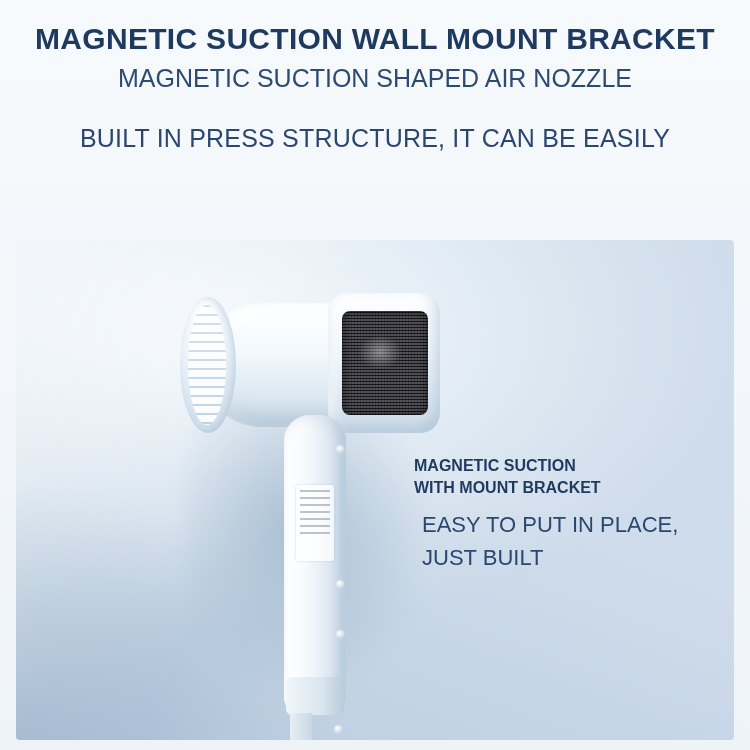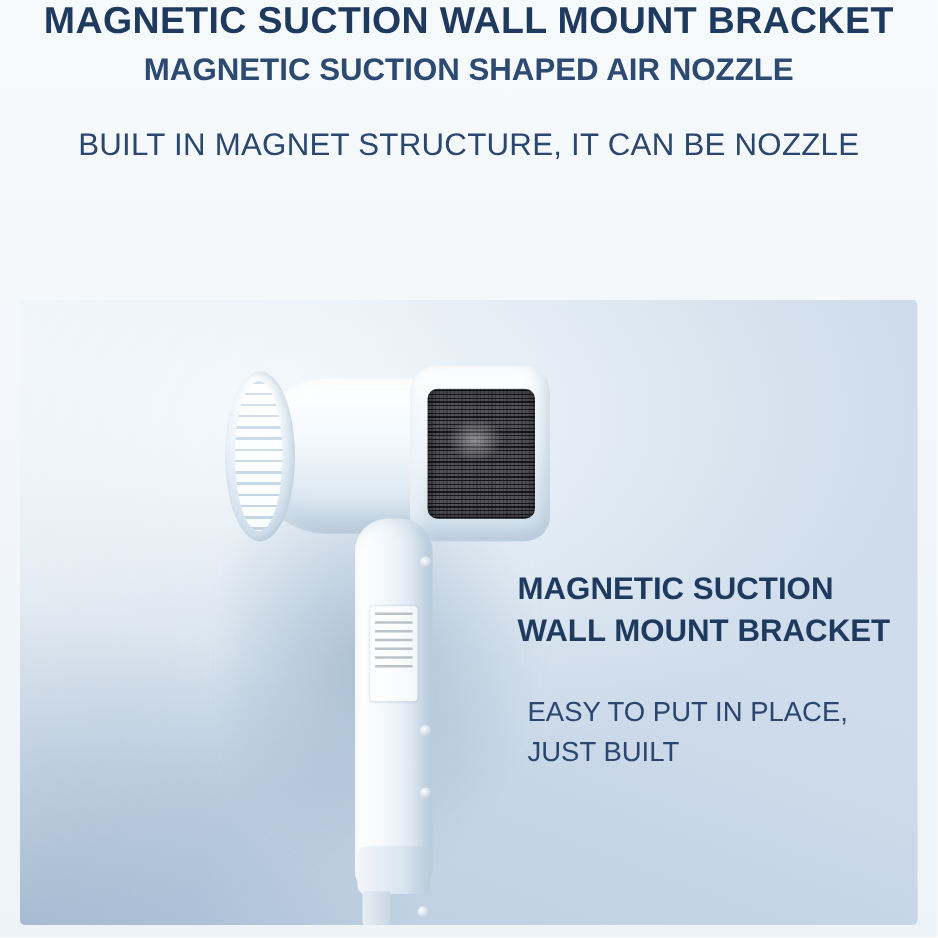--- a/index.html
+++ b/index.html
@@ -20,33 +20,34 @@
     background: linear-gradient(180deg, #f7fafc 0%, #f2f6fa 55%, #eef3f8 100%);
   }
 
   
   .header {
     position: absolute;
     top: 0;
     left: 0;
     width: 750px;
     text-align: center;
+    padding-top: 22px;
     box-sizing: border-box;
   }
   .title-main {
     font-size: 30px;
     letter-spacing: 0.3px;
     font-weight: bold;
     color: #1f3a5f;
     line-height: 1.15;
     white-space: nowrap;
   }
   .title-sub {
     font-size: 25px;
-    font-weight: bold;
+    font-weight: normal;
     color: #2c4a72;
     line-height: 1.25;
     margin-top: 6px;
     white-space: nowrap;
   }
   .desc {
     margin-top: 28px;
     font-size: 25px;
     color: #2b4770;
     line-height: 1.35;
@@ -230,46 +231,46 @@
   }
 
   
   .cap-block {
     position: absolute;
     left: 398px;
     top: 215px;
     color: #20395c;
   }
   .cap-main {
-    font-size: 25px;
+    font-size: 16px;
     font-weight: bold;
     line-height: 1.35;
     color: #1f3a5f;
     white-space: nowrap;
   }
   .cap-sub {
-    margin-top: 32px;
+    margin-top: 12px;
     margin-left: 8px;
     font-size: 22px;
     font-weight: normal;
     line-height: 1.4;
     color: #2b4770;
     white-space: nowrap;
   }
 </style>
 </head>
 <body>
 
 <div class="page">
 
   <div class="header">
     <div class="title-main">MAGNETIC SUCTION WALL MOUNT BRACKET</div>
     <div class="title-sub">MAGNETIC SUCTION SHAPED AIR NOZZLE</div>
     <div class="desc">
-      <span class="line1">BUILT IN MAGNET STRUCTURE, IT CAN BE NOZZLE</span>
+      <span class="line1">BUILT IN PRESS STRUCTURE, IT CAN BE EASILY</span>
     </div>
   </div>
 
   <div class="photo">
     <div class="wall-shade"></div>
     <div class="corner-dark"></div>
 
     <div class="dryer">
       <div class="shadow"></div>
       <div class="barrel"></div>
@@ -291,19 +292,19 @@
       </div>
       <div class="btn b1"></div>
       <div class="btn b2"></div>
       <div class="btn b3"></div>
       <div class="btn b4"></div>
       <div class="cord"></div>
     </div>
 
     <div class="cap-block">
       <div class="cap-main">MAGNETIC SUCTION</div>
-      <div class="cap-main">WALL MOUNT BRACKET</div>
+      <div class="cap-main">WITH MOUNT BRACKET</div>
       <div class="cap-sub">EASY TO PUT IN PLACE,</div>
       <div class="cap-sub" style="margin-top:2px">JUST BUILT</div>
     </div>
   </div>
 
 </div>
 
 </body></html>

